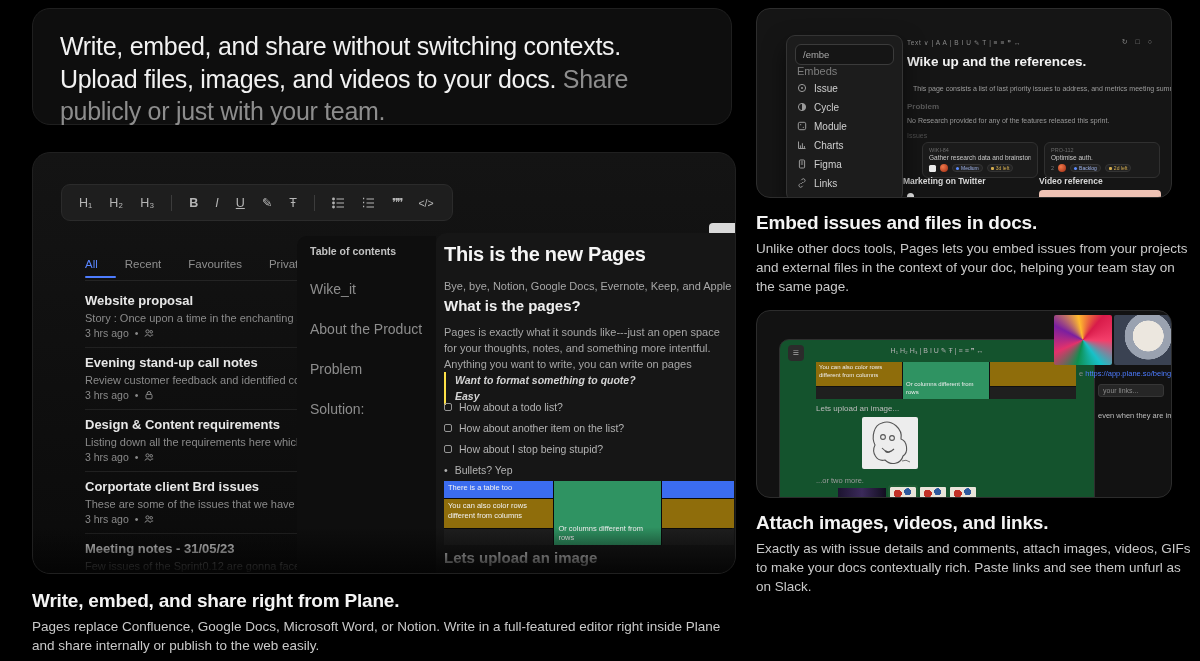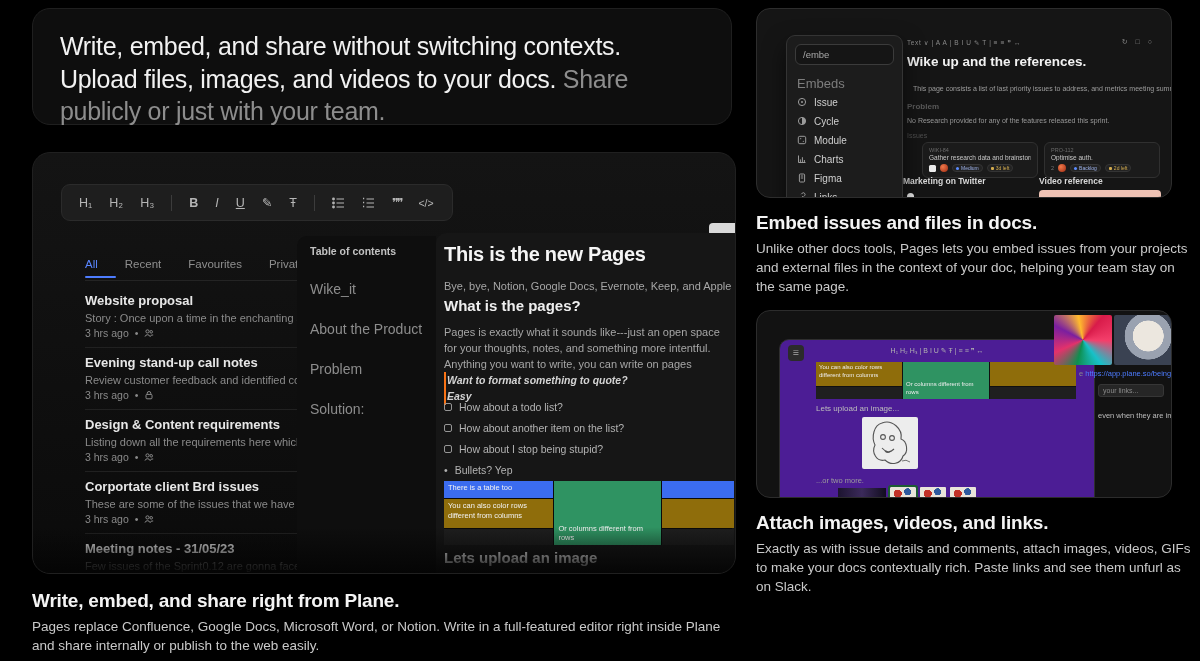--- a/index.html
+++ b/index.html
@@ -45,21 +45,21 @@
   .toc-title{font-size:10.5px;font-weight:700;color:#c2c2c2}
   .toc-item{font-size:14px;color:#8d8d8d;margin-top:24px}
 
   .doc-pane{position:absolute;left:403px;top:80px;width:301px;height:342px;background:#161616;border-radius:10px 0 0 0}
   .doc-pane>*{position:absolute;left:8px}
   .dp-title{top:10px;font-size:20px;font-weight:700;color:#f5f5f5;letter-spacing:-.3px}
   .dp-intro{top:47px;font-size:11px;color:#a6a6a6;white-space:nowrap}
   .dp-h2{top:64px;font-size:15px;font-weight:700;color:#efefef}
   .dp-p{font-size:11px;color:#a6a6a6;width:284px;line-height:1.45}
   .dp-p1{top:92px}.dp-p2{top:124px}
-  .dp-quote{top:139px;border-left:2px solid #f97316;padding-left:1px;font-size:10.5px;
+  .dp-quote{top:139px;border-left:2px solid #fde047;padding-left:9px;font-size:10.5px;
     font-style:italic;font-weight:700;color:#d4d4d4;line-height:1.55}
   .todo{display:flex;align-items:center;gap:7px;font-size:10.5px;color:#b3b3b3}
   .todo .cb{width:8px;height:8px;border:1px solid #969696;border-radius:2px;flex:none}
   .t1{top:168px}.t2{top:189px}.t3{top:210px}
   .dp-bullet{top:231px;font-size:10.5px;color:#b3b3b3;display:flex;gap:7px;align-items:center}
   .doc-table{top:248px;width:288px;display:grid;grid-template-columns:38% 37% 25%;
     grid-template-rows:17px 29px 16px;gap:1px;background:#0a0a0a}
   .doc-table div{font-size:7.5px;color:#f2f2f2;padding:2px 4px;line-height:1.3}
   .ct-blue{background:#3b6cf0}.ct-yellow{background:#8f6d0b}.ct-dark{background:#1e1e1e}
   .ct-green{background:#2f9362;grid-column:2;grid-row:1/4;display:flex;align-items:flex-end}
@@ -69,21 +69,21 @@
     background:linear-gradient(180deg,rgba(8,8,8,0),rgba(4,4,4,.92))}
 
   
   #embed-card{position:absolute;left:756px;top:8px;width:416px;height:190px;background:#151515;
     border:1px solid #2d2d2d;border-radius:14px;overflow:hidden}
   #embed-card>*{position:absolute}
   .palette{left:29px;top:26px;width:117px;background:#1c1c1c;border:1px solid #343434;border-radius:9px;
     padding:8px 0;z-index:3;box-shadow:0 10px 22px rgba(0,0,0,.55)}
   .pal-input{margin:0 8px;height:21px;background:#151515;border:1px solid #3b3b3b;border-radius:6px;
     display:flex;align-items:center;padding:0 7px;font-size:9.5px;color:#a8a8a8}
-  .pal-label{margin:11px 10px 2px;font-size:13px;color:#7d7d7d}
+  .pal-label{margin:0 10px 2px;font-size:11px;color:#7d7d7d}
   .pal-item{display:flex;align-items:center;gap:7px;padding:3.5px 10px;font-size:10px;color:#cfcfcf}
   .pal-item svg{flex:none}
   .ec-toolbar{left:150px;top:30px;font-size:6.5px;color:#8a8a8a;letter-spacing:.6px;white-space:nowrap}
   .ec-actions{right:16px;top:29px;font-size:7px;color:#8a8a8a;letter-spacing:3px}
   .ec-title{left:150px;top:45px;font-size:13.5px;font-weight:700;color:#f2f2f2}
   .ec-body{left:156px;top:76px;font-size:7px;color:#9d9d9d;white-space:nowrap}
   .ec-problem{left:150px;top:93px;font-size:8px;color:#595959;font-weight:700}
   .ec-problem-body{left:150px;top:108px;font-size:7px;color:#999}
   .ec-issues-label{left:150px;top:123px;font-size:7px;color:#4e4e4e}
   .issue-card{top:133px;width:116px;height:36px;background:#1b1b1b;border:1px solid #303030;border-radius:6px;padding:4px 6px}
@@ -118,21 +118,21 @@
   .ac-art{left:297px;top:4px;width:58px;height:50px;border-radius:2px;z-index:4;
     background:conic-gradient(from 40deg at 50% 50%,#d81b4a,#f43f6b,#18c1c9,#0e8f4f,#e3326b,#7a1fa0,#ffba2e,#d81b4a)}
   .ac-piggy{left:357px;top:4px;width:59px;height:50px;border-radius:2px;z-index:4;background:
     radial-gradient(circle at 58% 42%,#ece7df 0 34%,#9aa2b0 35% 52%,#3a4252 53% 100%),#2c3342}
   .ac-divider{left:337px;top:58px;bottom:0;width:1px;background:#2a2a2a}
   .ac-link{left:322px;top:58px;font-size:7.5px;white-space:nowrap;z-index:2}
   .ac-link .pre{color:#8a8a8a}.ac-link .url{color:#4d7cff}
   .ac-input{left:341px;top:73px;width:66px;height:13px;background:#262626;border:1px solid #363636;
     border-radius:3px;font-size:7px;color:#8a8a8a;display:flex;align-items:center;padding:0 4px;white-space:nowrap}
   .ac-side{left:341px;top:100px;font-size:7.5px;color:#bdbdbd;white-space:nowrap}
-  .ac-panel{left:22px;top:28px;width:316px;height:160px;background:#4c1d95;border:1px solid #2f2f2f;
+  .ac-panel{left:22px;top:28px;width:316px;height:160px;background:#14532d;border:1px solid #2f2f2f;
     border-radius:10px 10px 0 0;z-index:1}
   .ac-panel>*{position:absolute}
   .ap-side{left:8px;top:5px;width:16px;height:16px;background:#2b2b2b;border-radius:4px;
     display:flex;align-items:center;justify-content:center;font-size:7px;color:#aaa}
   .ap-toolbar{left:50%;transform:translateX(-50%);top:7px;font-size:7px;color:#b2b2b2;white-space:nowrap}
   .mini-table{left:36px;top:22px;width:260px;display:grid;grid-template-columns:86px 86px 86px;
     grid-template-rows:24px 12px;gap:1px;background:#101010}
   .mini-table div{font-size:6px;color:#eee;line-height:1.3;padding:2px 3px}
   .mtc-y{background:#8f6d0b}.mtc-d{background:#1f1f1f}
   .mtc-g{background:#2f9362;grid-column:2;grid-row:1/3;display:flex;align-items:flex-end;font-size:5.5px}

